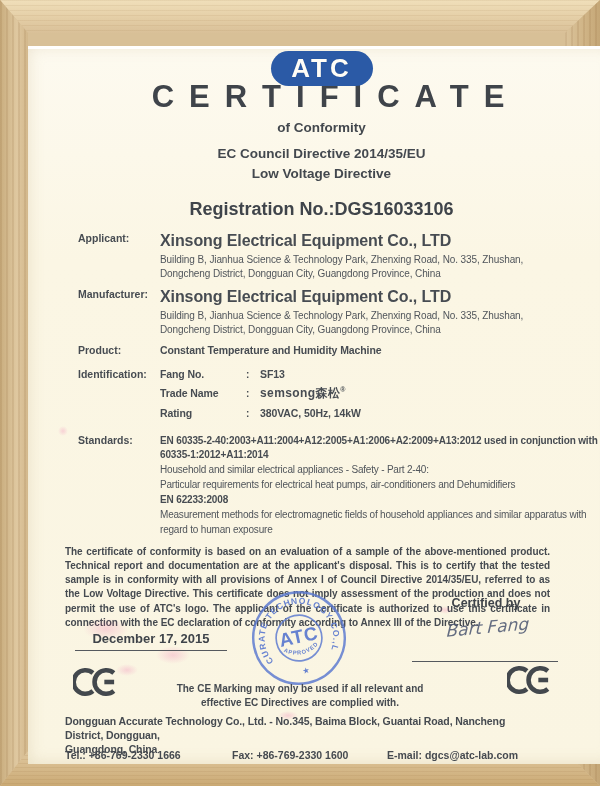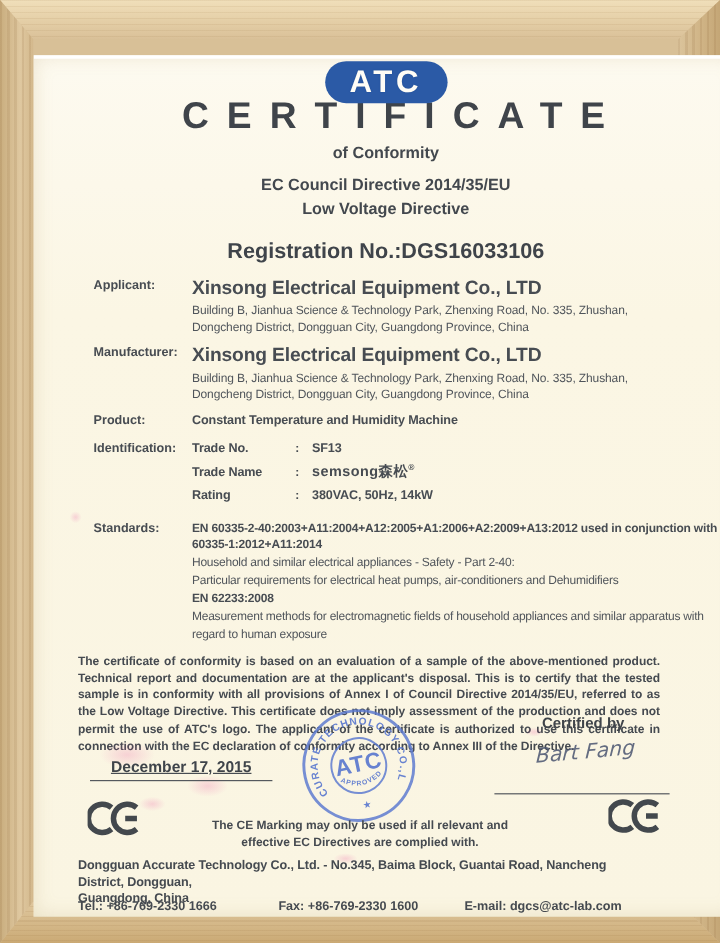--- a/index.html
+++ b/index.html
@@ -85,21 +85,21 @@
   }
   
   .bottom { position:absolute; left:0; top:537px; width:537px; height:181px;padding-left:12px; }
   .certified { position:absolute; left:388px; top:13px; width:140px; text-align:center;
     font-weight:bold; font-size:12.5px; color:#3f444a; }
   .signature { position:absolute; left:395px; top:34px; width:130px; text-align:center;
     font-family:"DejaVu Sans", sans-serif; font-style:italic; font-size:17px;
     color:#4a5570; transform:rotate(-5deg) skewX(-8deg); opacity:.85; }
   .sig-line { position:absolute; left:384px; top:78px; width:146px;
     border-bottom:1.5px solid #55595e; }
-  .date-block { position:absolute; left:47px; top:48px; width:152px; text-align:center;text-decoration:underline; }
+  .date-block { position:absolute; left:47px; top:48px; width:152px; text-align:center; }
   .date-value { font-weight:bold; font-size:13px; color:#3f444a;
     border-bottom:1.5px solid #55595e; padding-bottom:4px; }
   .date-label { font-weight:bold; font-size:12.5px; margin-top:6px; color:#3f444a; }
   .stamp { position:absolute; left:222px; top:6px; width:98px; height:98px;
     transform:rotate(-12deg); opacity:.92; }
   .ce { position:absolute; width:47px; height:34px; }
   .ce-left { left:45px; top:82px; }
   .ce-right { left:479px; top:80px; }
   .ce-note { position:absolute; left:112px; top:99px; width:320px; text-align:center;
     font-weight:bold; font-size:10px; line-height:1.4; color:#454a50; }
@@ -164,21 +164,21 @@
 
       <div class="frow" style="margin-bottom:12px;">
         <div class="flabel">Product:</div>
         <div class="fvalue bigval">Constant Temperature and Humidity Machine</div>
       </div>
 
       <div class="frow" style="margin-bottom:10px;">
         <div class="flabel">Identification:</div>
         <div class="fvalue">
           <div class="idrow">
-            <span class="idkey">Trade No.</span>
+            <span class="idkey">Fang No.</span>
             <span class="idcolon">:</span>
             <span class="idval">SF13</span>
           </div>
           <div class="idrow">
             <span class="idkey">Trade Name</span>
             <span class="idcolon">:</span>
             <span class="idval brand"><span>semsong森松</span><sup>®</sup></span>
           </div>
           <div class="idrow">
             <span class="idkey">Rating</span>

